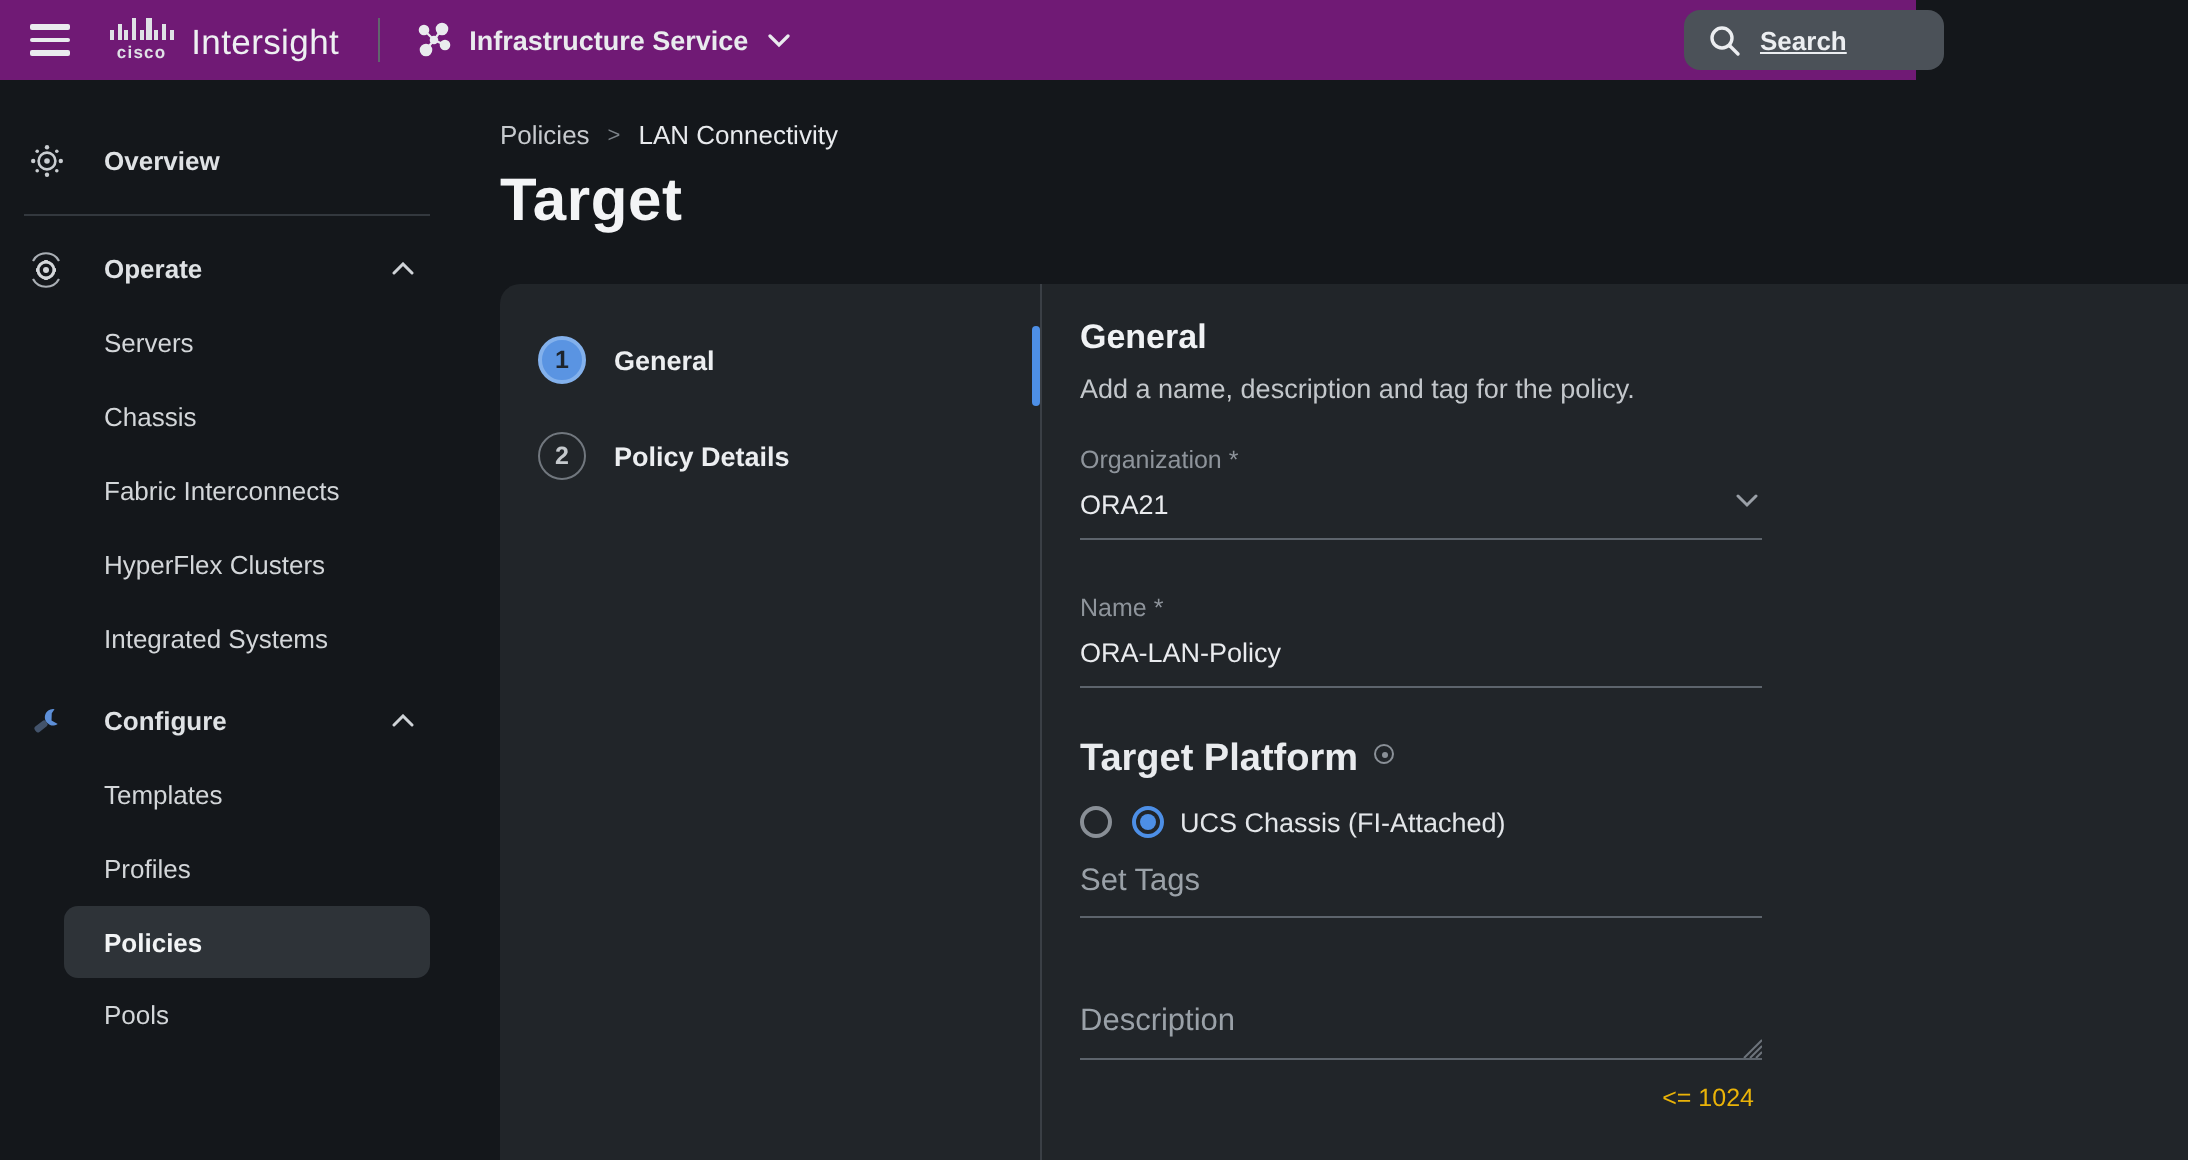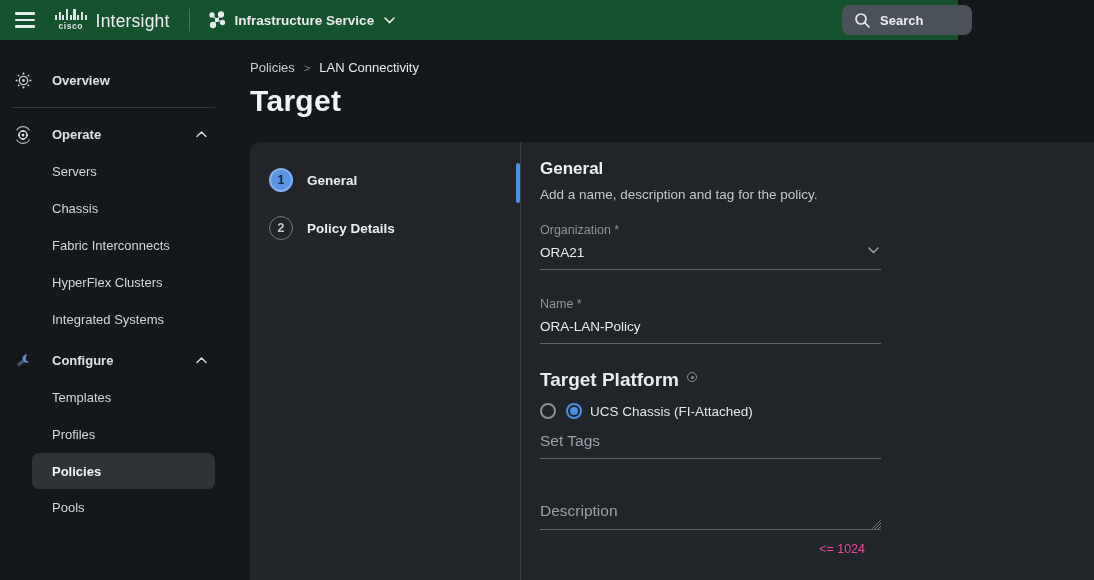--- a/index.html
+++ b/index.html
@@ -7,41 +7,41 @@
   body {
     font-family:"Liberation Sans", sans-serif;
     background:#14171b;
     color:#dde0e3;
     position:relative;
   }
 
   
   .topbar {
     position:absolute; top:0; left:0; width:958px; height:40px;
-    background:#14532d; display:flex; align-items:center;
+    background:#701a75; display:flex; align-items:center;
     z-index:10;
   }
   .hamburger { margin-left:15px; width:20px; display:flex; flex-direction:column; gap:4px; cursor:pointer; }
   .hamburger span { display:block; height:2.4px; background:#e9ebee; border-radius:1px; }
   .brand-wrap { display:flex; align-items:flex-end; margin-left:20px; gap:9px; }
   .cisco-logo { display:flex; flex-direction:column; align-items:center; }
   .cisco-bars { display:flex; align-items:flex-end; gap:1.6px; height:11px; }
   .cisco-bars i { display:block; width:2.1px; background:#dfe2e6; }
   .cisco-word { font-size:8.5px; font-weight:700; letter-spacing:.6px; color:#dfe2e6; margin-top:1px; }
   .brand-name { font-size:17.5px; color:#eef0f2; letter-spacing:.2px; position:relative; top:1px; }
   .topbar-divider { width:1px; height:22px; background:#61666d; margin:0 17px 0 19px; }
   .service { display:flex; align-items:center; gap:8px; cursor:pointer; }
   .service-label { font-size:13.5px; font-weight:700; color:#e9ebee; }
   .chev-down { width:11px; height:7px; margin-left:2px; }
   .search-pill {
     position:absolute; right:-14px; top:5px; height:30px; width:130px;
     background:#4b5158; border-radius:8px; display:flex; align-items:center;
     padding-left:12px; gap:9px; cursor:pointer;
   }
-  .search-pill span { font-size:13px; font-weight:700; color:#eceef1; }
+  .search-pill span { font-size:13px; font-weight:700; color:#eceef1;text-decoration:underline; }
 
   
   .sidebar { position:absolute; top:40px; left:0; width:233px; height:540px; }
   .side-row { display:flex; align-items:center; height:37px; cursor:pointer; position:relative; }
   .side-icon { position:absolute; left:14px; width:18px; height:18px; display:flex; align-items:center; justify-content:center; }
   .side-label { margin-left:52px; font-size:13px; font-weight:600; color:#dfe2e5; }
   .side-chevron { position:absolute; right:26px; width:11px; height:7px; }
   .side-divider { height:1px; background:#33383e; margin:8px 18px 8px 12px; }
   .sub-item { display:flex; align-items:center; height:37px; cursor:pointer; }
   .sub-item span { margin-left:52px; font-size:13px; font-weight:500; color:#d3d6d9; }
@@ -103,21 +103,21 @@
   .radio.on { border:2px solid #4d8fe6; display:flex; align-items:center; justify-content:center; }
   .radio.on::after { content:""; width:8px; height:8px; border-radius:50%; background:#4d8fe6; }
   .radio-label { font-size:13.5px; color:#e3e6e9; }
 
   .f-tags { top:290px; }
   .float-placeholder { font-size:15.5px; color:#9aa1a8; }
   .f-tags .field-line { margin-top:8px; }
 
   .f-desc { top:360px; }
   .resize-handle { position:absolute; right:0; top:15px; width:12px; height:12px; }
-  .limit-hint { position:absolute; right:16px; top:40px; font-size:12.5px; color:#ec4899; }
+  .limit-hint { position:absolute; right:4px; top:40px; font-size:12.5px; color:#eab308; }
 </style>
 </head>
 <body>
 
 <div class="topbar">
   <div class="hamburger">
     <span></span>
       <span></span>
       <span></span>
   </div>

